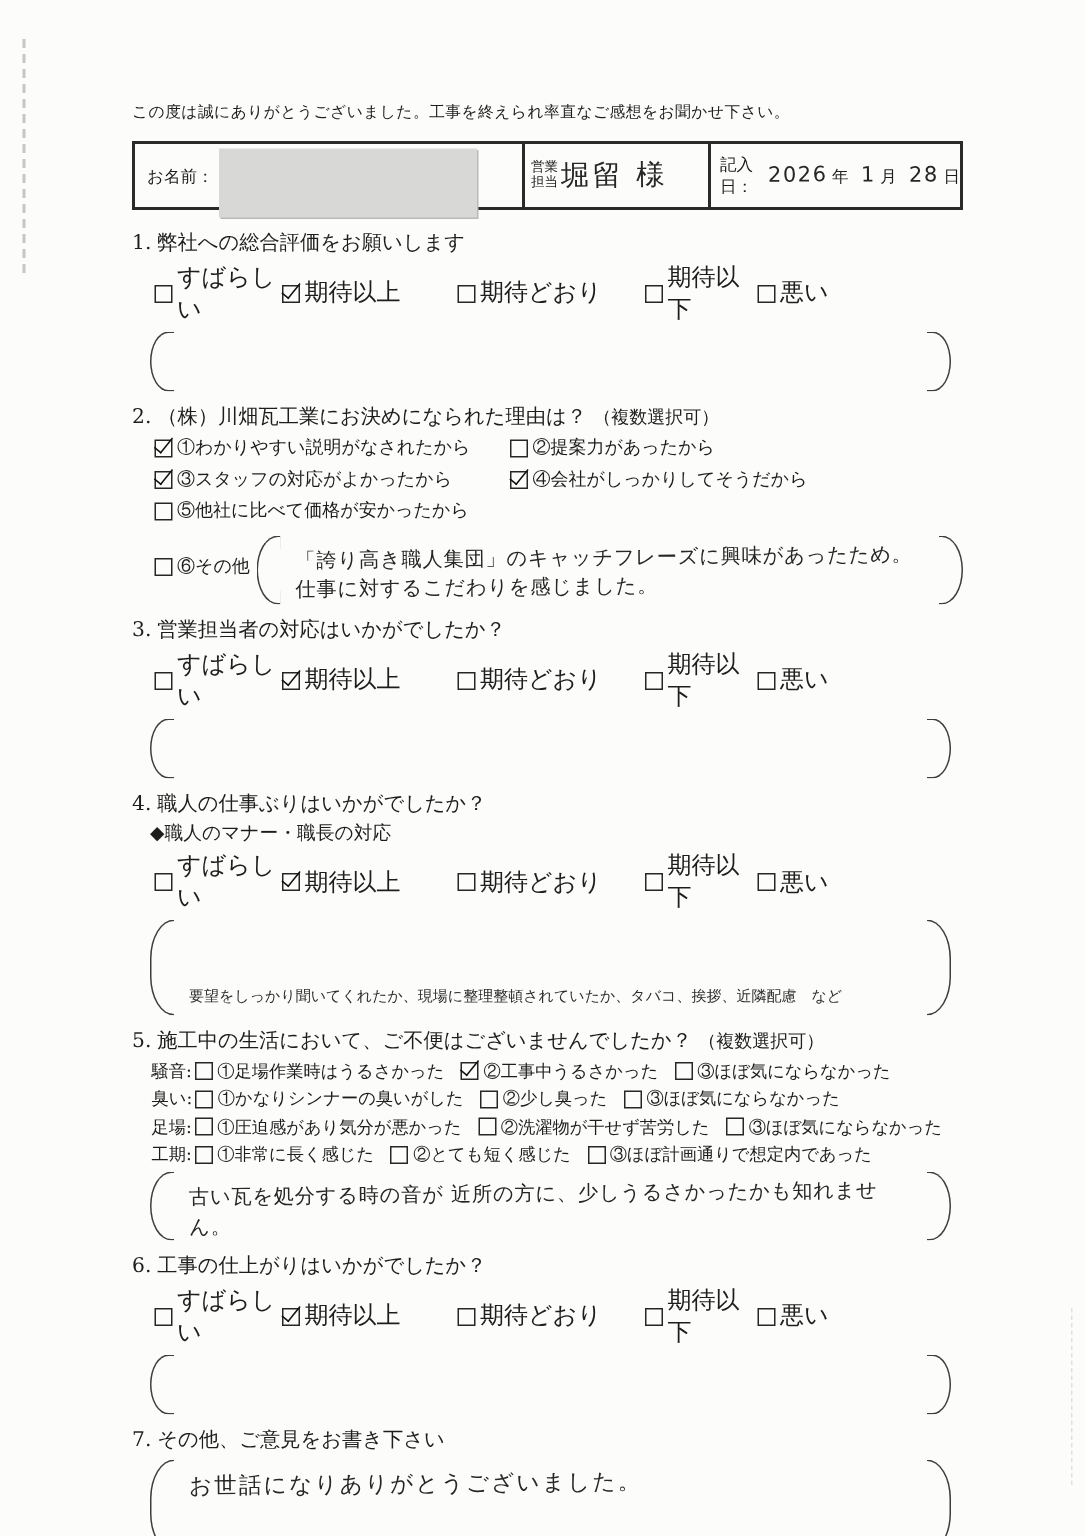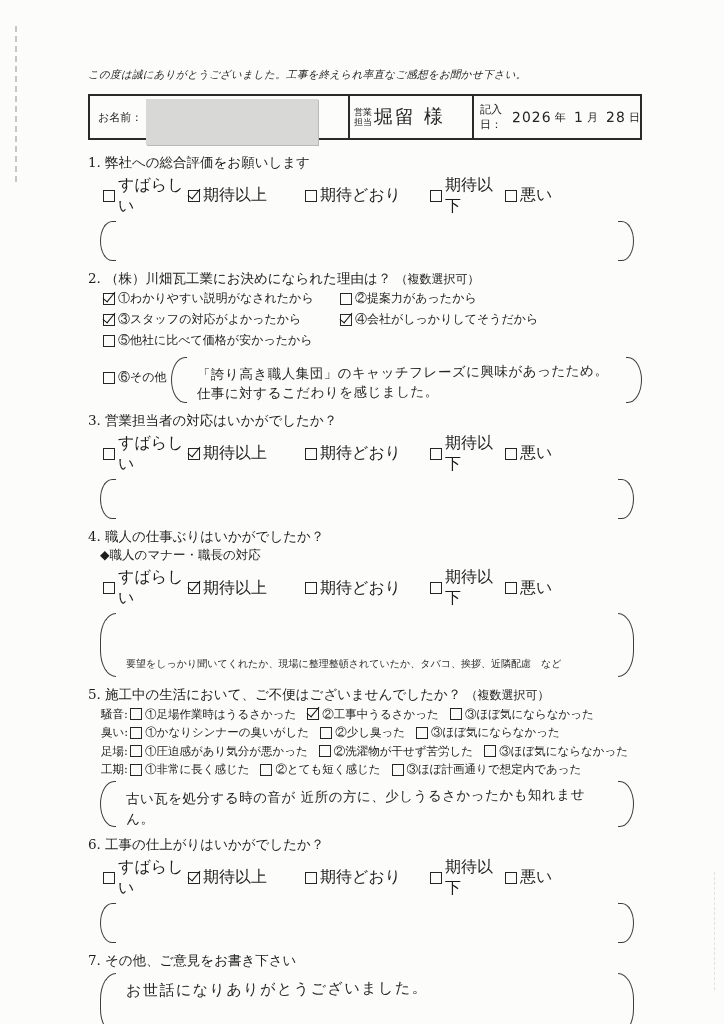--- a/index.html
+++ b/index.html
@@ -6,21 +6,21 @@
   .paper{position:relative;width:724px;height:1024px;background:#fcfcfa;overflow:hidden;
          font-family:"DejaVu Serif","Liberation Serif",serif;color:#1d1d1d;}
   .content{position:absolute;left:88px;top:68px;width:554px;}
 
   
   .artifact{position:absolute;opacity:.55;}
   .artifact-left{left:15px;top:26px;height:156px;width:0;border-left:2px dashed #9a9a98;}
   .artifact-right{right:9px;top:872px;height:118px;width:0;border-left:1px dashed #c2c2c0;opacity:.45;}
 
   .title{margin:0 0 4px 0;font-size:27px;font-weight:600;letter-spacing:2px;line-height:1.1;}
-  .subtitle{margin:0 0 12px 0;font-size:10.5px;letter-spacing:.3px;font-style:italic;}
+  .subtitle{margin:0 0 12px 0;font-size:10.5px;letter-spacing:.3px;}
 
   
   .info{display:flex;border:2px solid #2a2a2a;height:42px;margin-bottom:14px;align-items:stretch;}
   .cell{display:flex;align-items:center;}
   .cell-name{width:250px;border-right:2px solid #2a2a2a;position:relative;padding-left:8px;}
   .cell-sales{width:118px;border-right:2px solid #2a2a2a;padding-left:4px;}
   .cell-date{flex:1;padding-left:6px;}
   .plabel{font-size:11px;}
   .slabel{font-size:9px;line-height:1.15;display:inline-block;}
   .slabel span{display:block;}

